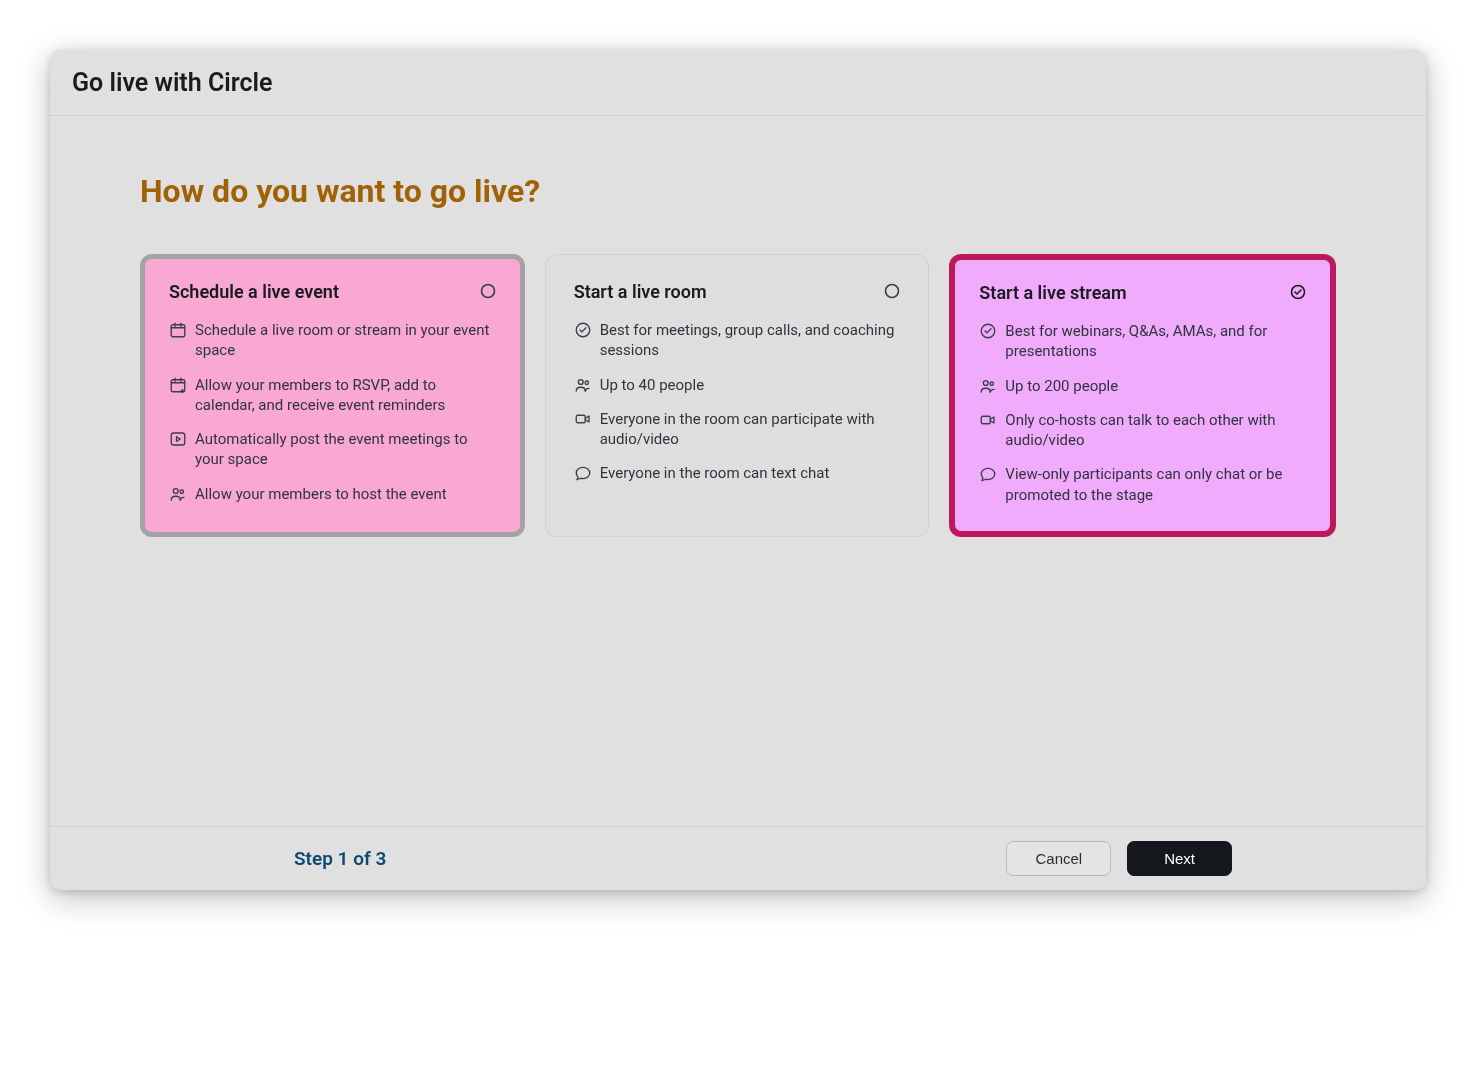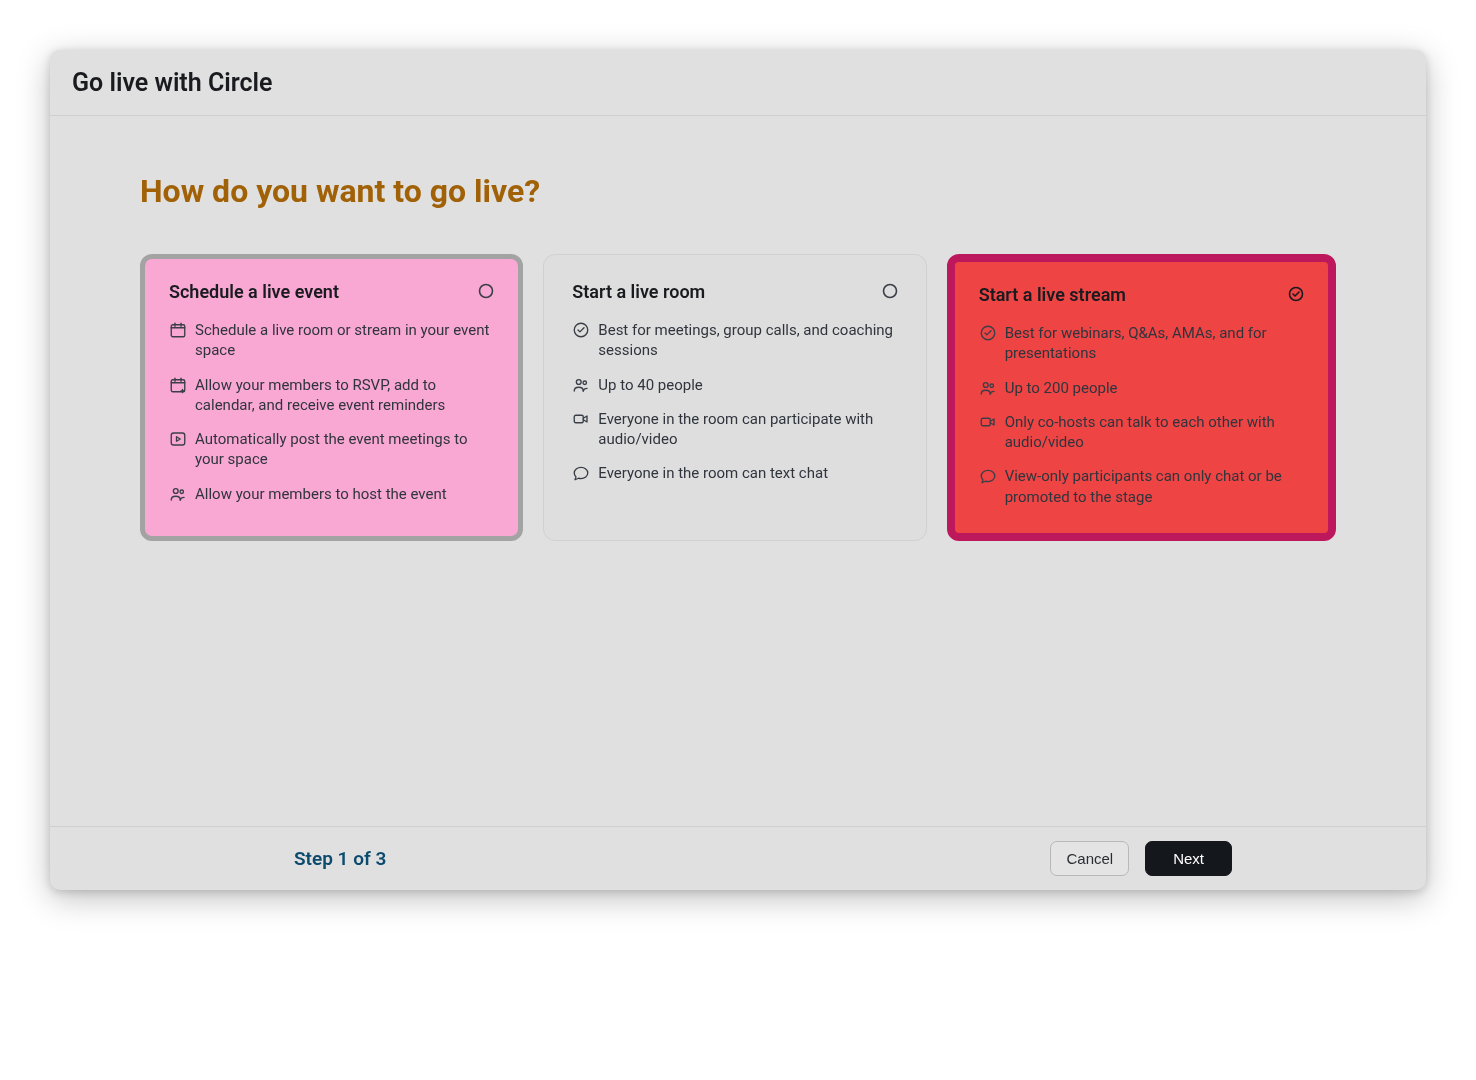--- a/index.html
+++ b/index.html
@@ -52,22 +52,22 @@
     cursor: pointer;
     position: relative;
     background: #dedede;
     min-height: 250px;
   }
   .card.white {
     background: #f9a8d4;
     border: 5px solid #a3a3a3;
   }
   .card.selected {
-    background: #ef4444;
-    border: 8px solid #be185d;
+    background: #f0abfc;
+    border: 6px solid #be185d;
   }
   .card.plain {
     border: 1px solid #d0d0d0;
     padding: 26px 28px 32px 28px;
   }
   .card-head {
     display: flex;
     justify-content: space-between;
     align-items: flex-start;
     margin-bottom: 18px;
@@ -112,36 +112,36 @@
   .step-label {
     font-size: 19px;
     font-weight: 600;
     color: #0c4a6e;
     margin-left: 220px;
   }
   .footer-spacer { flex: 1; }
   .btn {
     font-size: 15px;
     font-weight: 500;
-    padding: 8px 15px;
+    padding: 8px 28px;
     border-radius: 7px;
     cursor: pointer;
     border: 1px solid transparent;
   }
   .btn-cancel {
     background: #e4e4e4;
     border: 1px solid #b8b8b8;
     color: #2a2e34;
     margin-right: 16px;
   }
   .btn-next {
     background: #14171c;
     color: #ffffff;
     border: 1px solid #14171c;
-    padding: 8px 27px;
+    padding: 8px 36px;
     margin-right: 170px;
   }
 </style>
 </head>
 <body>
 
 <div class="modal">
   <div class="modal-header">
     <h2>Go live with Circle</h2>
   </div>

